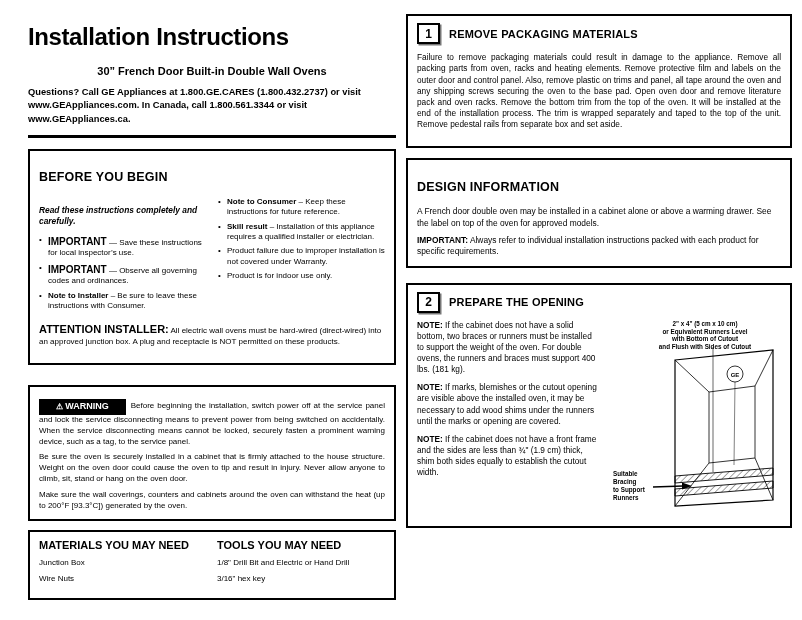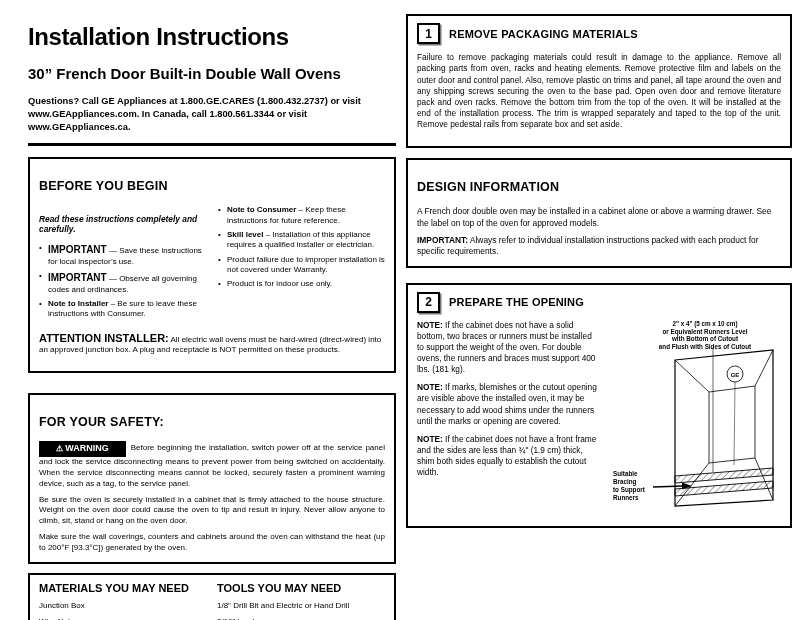--- a/index.html
+++ b/index.html
@@ -2,21 +2,21 @@
 <html><head>
 <meta charset="utf-8">
 <style>
   html,body{margin:0;padding:0;background:#fff;}
   .page{position:relative;width:802px;height:620px;background:#fff;overflow:hidden;
         font-family:"Liberation Sans",sans-serif;color:#000;}
   .col-left{position:absolute;left:28px;top:8px;width:368px;}
   .col-right{position:absolute;left:406px;top:14px;width:386px;}
 
   .doc-title{font-size:24px;font-weight:bold;letter-spacing:-0.4px;line-height:1.05;}
-  .doc-subtitle{font-size:15px;font-weight:bold;margin-top:5px;}
+  .doc-subtitle{font-size:11px;font-weight:bold;margin-top:5px;text-align:center;}
   .questions{font-size:9.3px;font-weight:bold;line-height:1.4;margin-top:9px;}
   .rule{height:3px;background:#000;margin-top:5px;}
 
   .box{border:2px solid #000;padding:7px 9px 8px;background:#fff;}
   .box h3{font-size:12.5px;font-weight:bold;letter-spacing:0.2px;}
 
   .byb{margin-top:11px;}
   .two-col{display:flex;gap:12px;margin-top:6px;}
   .bcol{flex:1;font-size:8px;line-height:1.3;}
   .intro{font-weight:bold;font-style:italic;font-size:8.4px;margin-bottom:8px;}
@@ -82,31 +82,30 @@
           <p class="intro">Read these instructions completely and carefully.</p>
           <ul class="blist">
             <li><span class="lead-imp">IMPORTANT</span><span> — Save these instructions for local inspector’s use.</span></li>
             <li><span class="lead-imp">IMPORTANT</span><span> — Observe all governing codes and ordinances.</span></li>
             <li><span class="lead">Note to Installer</span><span> – Be sure to leave these instructions with Consumer.</span></li>
           </ul>
         </div>
         <div class="bcol">
           <ul class="blist">
             <li><span class="lead">Note to Consumer</span><span> – Keep these instructions for future reference.</span></li>
-            <li><span class="lead">Skill level</span><span> – Installation of this appliance requires a qualified installer or electrician.</span></li>
+            <li><span class="lead">Skill result</span><span> – Installation of this appliance requires a qualified installer or electrician.</span></li>
             <li><span class="lead"></span><span>Product failure due to improper installation is not covered under Warranty.</span></li>
             <li><span class="lead"></span><span>Product is for indoor use only.</span></li>
           </ul>
         </div>
       </div>
       <p class="attention"><span class="att-label">ATTENTION INSTALLER:</span><span> All electric wall ovens must be hard-wired (direct-wired) into an approved junction box. A plug and receptacle is NOT permitted on these products.</span></p>
     </section>
 
     <section class="box safety">
-      <h3>FOR YOUR SAFETY:</h3>
       <p><span class="warn-badge"><span class="warn-tri">⚠</span><span>WARNING</span></span><span>Before beginning the installation, switch power off at the service panel and lock the service disconnecting means to prevent power from being switched on accidentally. When the service disconnecting means cannot be locked, securely fasten a prominent warning device, such as a tag, to the service panel.</span></p>
       <p>Be sure the oven is securely installed in a cabinet that is firmly attached to the house structure. Weight on the oven door could cause the oven to tip and result in injury. Never allow anyone to climb, sit, stand or hang on the oven door.</p>
       <p>Make sure the wall coverings, counters and cabinets around the oven can withstand the heat (up to 200°F [93.3°C]) generated by the oven.</p>
     </section>
 
     <section class="box mat">
       <div class="mcol">
         <h4>MATERIALS YOU MAY NEED</h4>
         <ul class="plain">
           <li>Junction Box</li>

